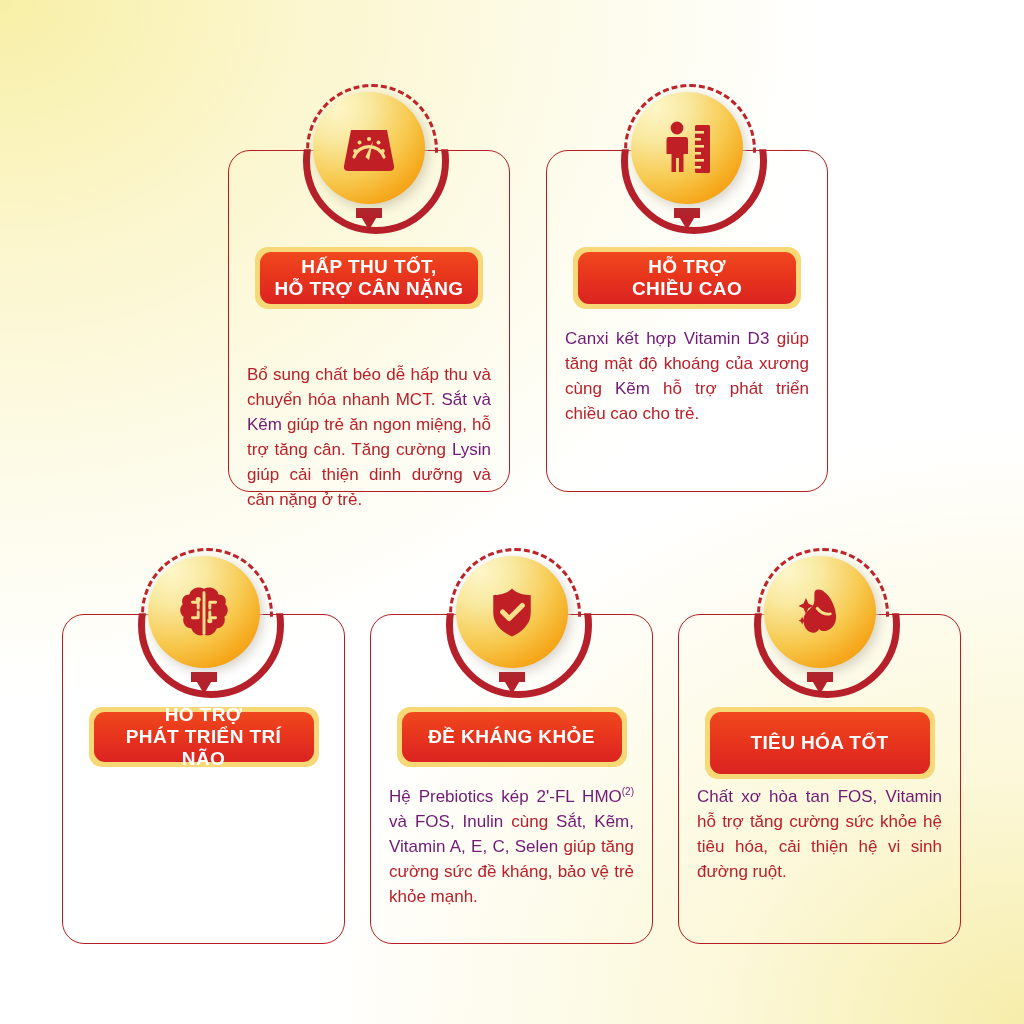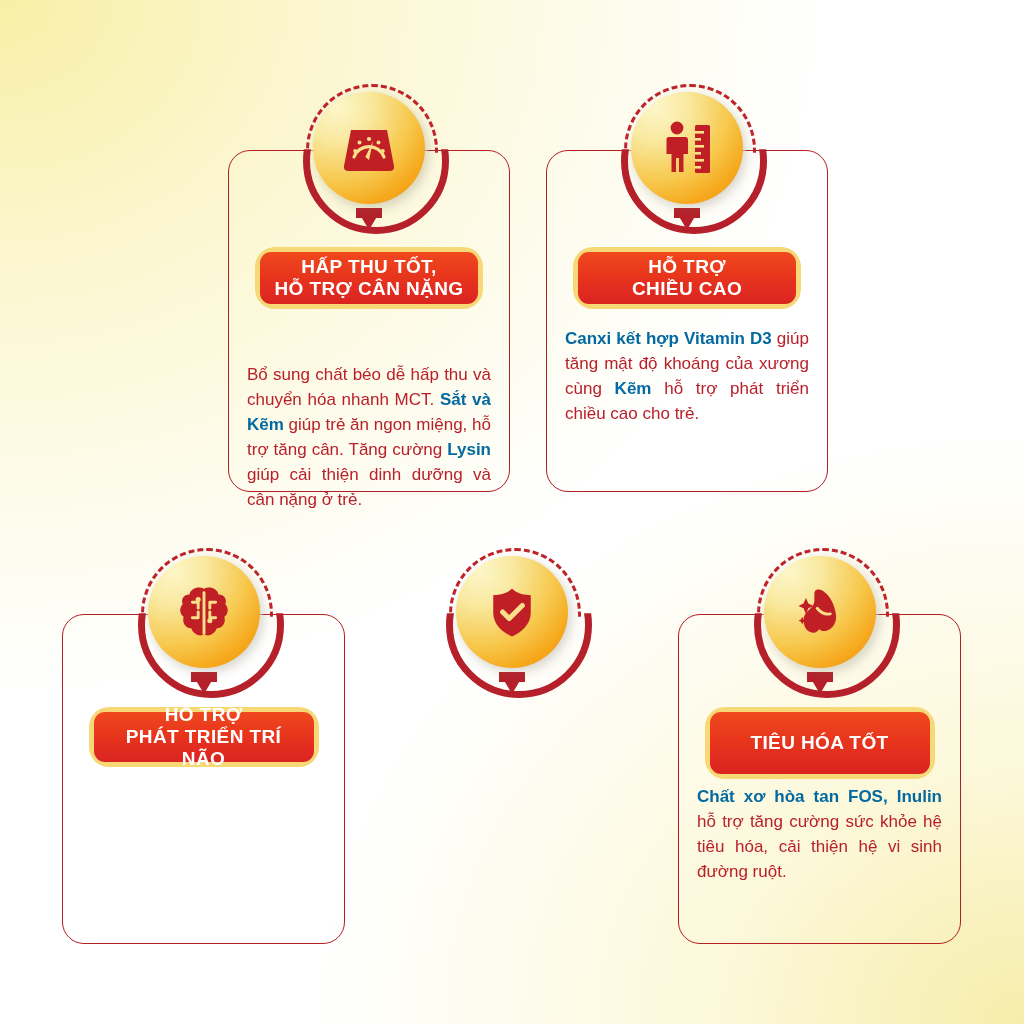--- a/index.html
+++ b/index.html
@@ -72,21 +72,21 @@
     background:
       radial-gradient(105% 105% at 22% 14%, #fdf6c8 0%, #f9e9a0 28%, #f7c94e 62%, #f6a81c 86%, #ef9a10 100%);
     display:flex;align-items:center;justify-content:center;
     overflow:hidden;
   }
   .med-disc svg{display:block;}
 
   
   .pill{
     position:absolute;left:50%;transform:translateX(-50%);
-    border-radius:20px;
+    border-radius:13px;
     background:#f6d877;
     padding:5px;
     box-sizing:border-box;
   }
   .pill-inner{
     border-radius:11px;
     background:linear-gradient(180deg,#f0481f 0%, #e8361c 45%, #e22d20 70%, #da2320 100%);
     color:#ffffff;
     text-align:center;
     font-weight:bold;
@@ -104,21 +104,21 @@
     position:absolute;left:0;right:0;
     color:#b9202a;
     font-size:17px;
     line-height:1.47;
     text-align:justify;
     text-align-last:left;
     padding:0 18px;
     box-sizing:border-box;
     font-weight:500;
   }
-  .body-text b{font-weight:bold;color:#0369a1;}
+  .body-text b{font-weight:normal;color:#701a75;}
   .body-text sup{font-size:10px;vertical-align:super;}
 </style>
 </head>
 <body>
 
 <div class="stage">
 
   <div class="card" style="left:228px;top:150px;width:282px;height:342px;">
     <div class="notch"></div>
     <div class="pill" style="top:96px;width:228px;height:62px;font-size:19px;">
@@ -210,20 +210,29 @@
             <path d="M20 38 H26 V32"></path>
             <path d="M44 38 H38 V32"></path>
           </g>
           <circle cx="26" cy="19" r="2.6" fill="#fbe08a"></circle>
           <circle cx="38" cy="41" r="2.6" fill="#fbe08a"></circle>
         </svg>
       </span>
     </div>
   </div>
 
+  <div class="card" style="left:370px;top:614px;width:283px;height:330px;">
+    <div class="notch"></div>
+    <div class="pill" style="top:92px;width:230px;height:60px;font-size:19px;">
+      <div class="pill-inner">
+          <span>ĐỀ KHÁNG KHỎE</span>
+        </div>
+    </div>
+    <div class="body-text" style="top:170px;font-size:17px;"><b>Hệ Prebiotics kép 2'-FL HMO<sup>(2)</sup> và FOS, Inulin</b> cùng <b>Sắt, Kẽm, Vitamin A, E, C, Selen</b> giúp tăng cường sức đề kháng, bảo vệ trẻ khỏe mạnh.</div>
+  </div>
   <div class="medallion" style="left:512px;top:548px;">
     <div class="med-ring-dash"></div>
     <div class="med-arc"></div>
     <div class="med-pointer"></div>
     <div class="med-shadow"></div>
     <div class="med-disc">
       <span>
         <svg width="60" height="60" viewBox="0 0 64 64">
           <path d="M32 7 C26 13 18 14 12 14 V33 C12 45 22 54 32 58 C42 54 52 45 52 33 V14 C46 14 38 13 32 7 Z" fill="#c01f26"></path>
           <path d="M22 32 L29 39 L43 25" fill="none" stroke="#fbe08a" stroke-width="5.4" stroke-linecap="round" stroke-linejoin="round"></path>
@@ -232,21 +241,21 @@
     </div>
   </div>
 
   <div class="card" style="left:678px;top:614px;width:283px;height:330px;">
     <div class="notch"></div>
     <div class="pill" style="top:92px;width:230px;height:72px;font-size:19px;">
       <div class="pill-inner">
           <span>TIÊU HÓA TỐT</span>
         </div>
     </div>
-    <div class="body-text" style="top:170px;font-size:17px;"><b>Chất xơ hòa tan FOS, Inulin</b> hỗ trợ tăng cường sức khỏe hệ tiêu hóa, cải thiện hệ vi sinh đường ruột.</div>
+    <div class="body-text" style="top:170px;font-size:17px;"><b>Chất xơ hòa tan FOS, Vitamin</b> hỗ trợ tăng cường sức khỏe hệ tiêu hóa, cải thiện hệ vi sinh đường ruột.</div>
   </div>
   <div class="medallion" style="left:820px;top:548px;">
     <div class="med-ring-dash"></div>
     <div class="med-arc"></div>
     <div class="med-pointer"></div>
     <div class="med-shadow"></div>
     <div class="med-disc">
       <span>
         <svg width="60" height="60" viewBox="0 0 64 64">
           <path d="M30 8 C27 8 26 10 26 13 L26 19 C26 24 24 26 21 29 C16 33 13 38 15 45 C16 50 20 54 25 54 C28 54 30 52 31 50 C33 52 36 53 39 52 C46 50 50 43 49 35 C48 24 42 14 36 10 C34 8.6 32 8 30 8 Z" fill="#c01f26"></path>

